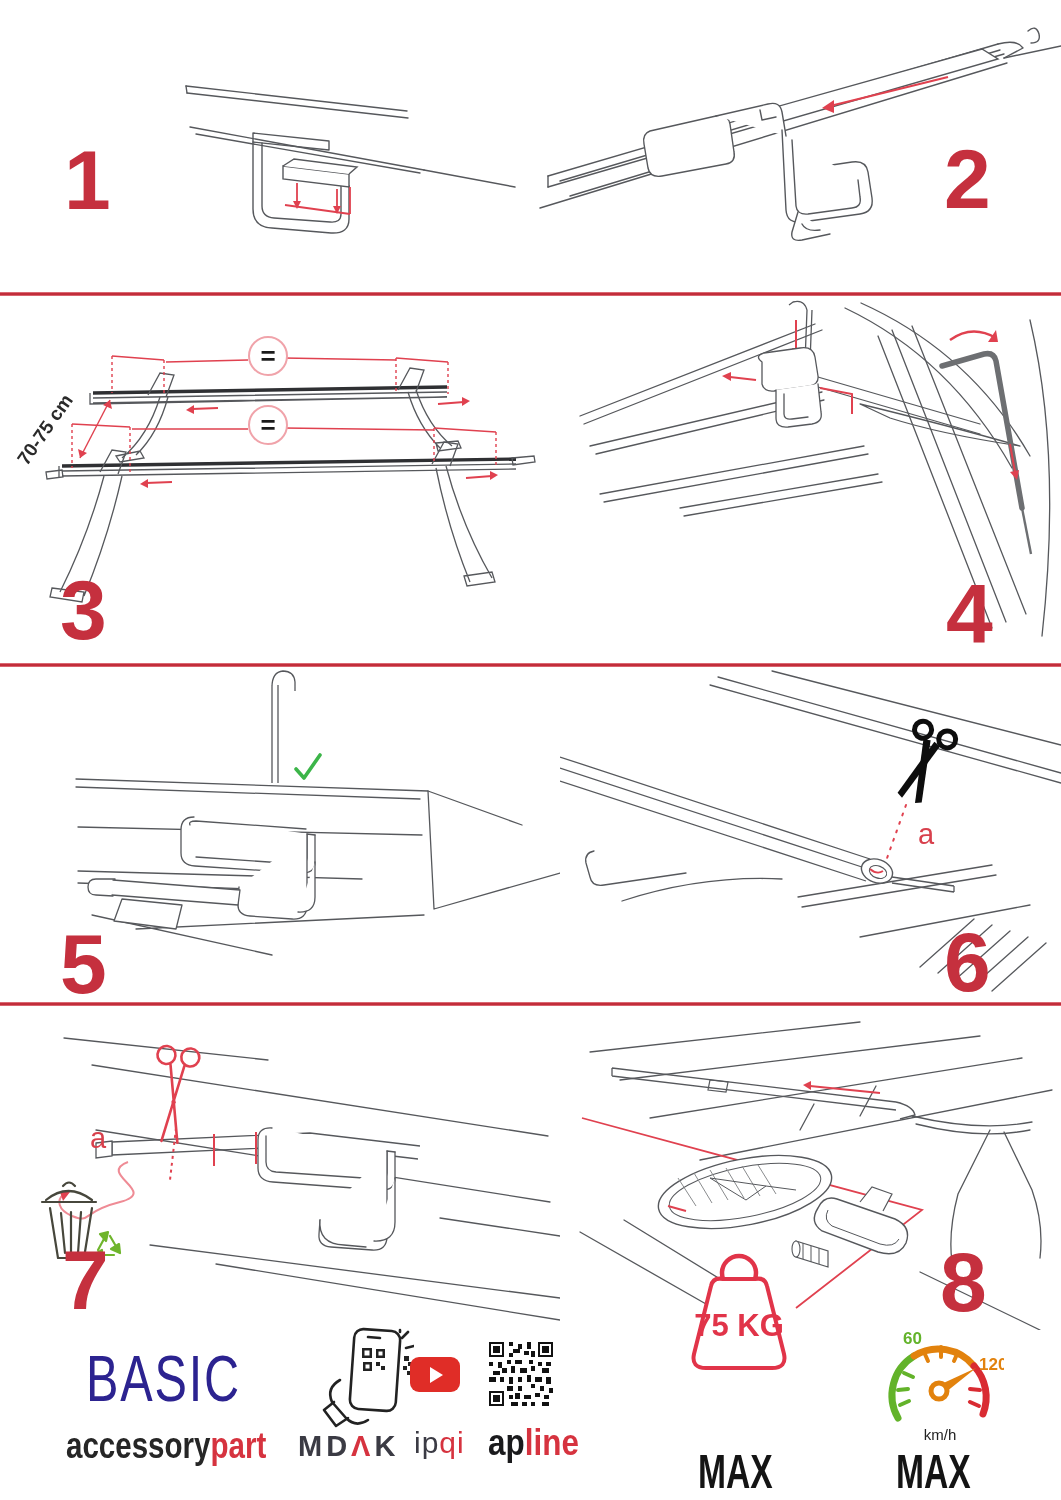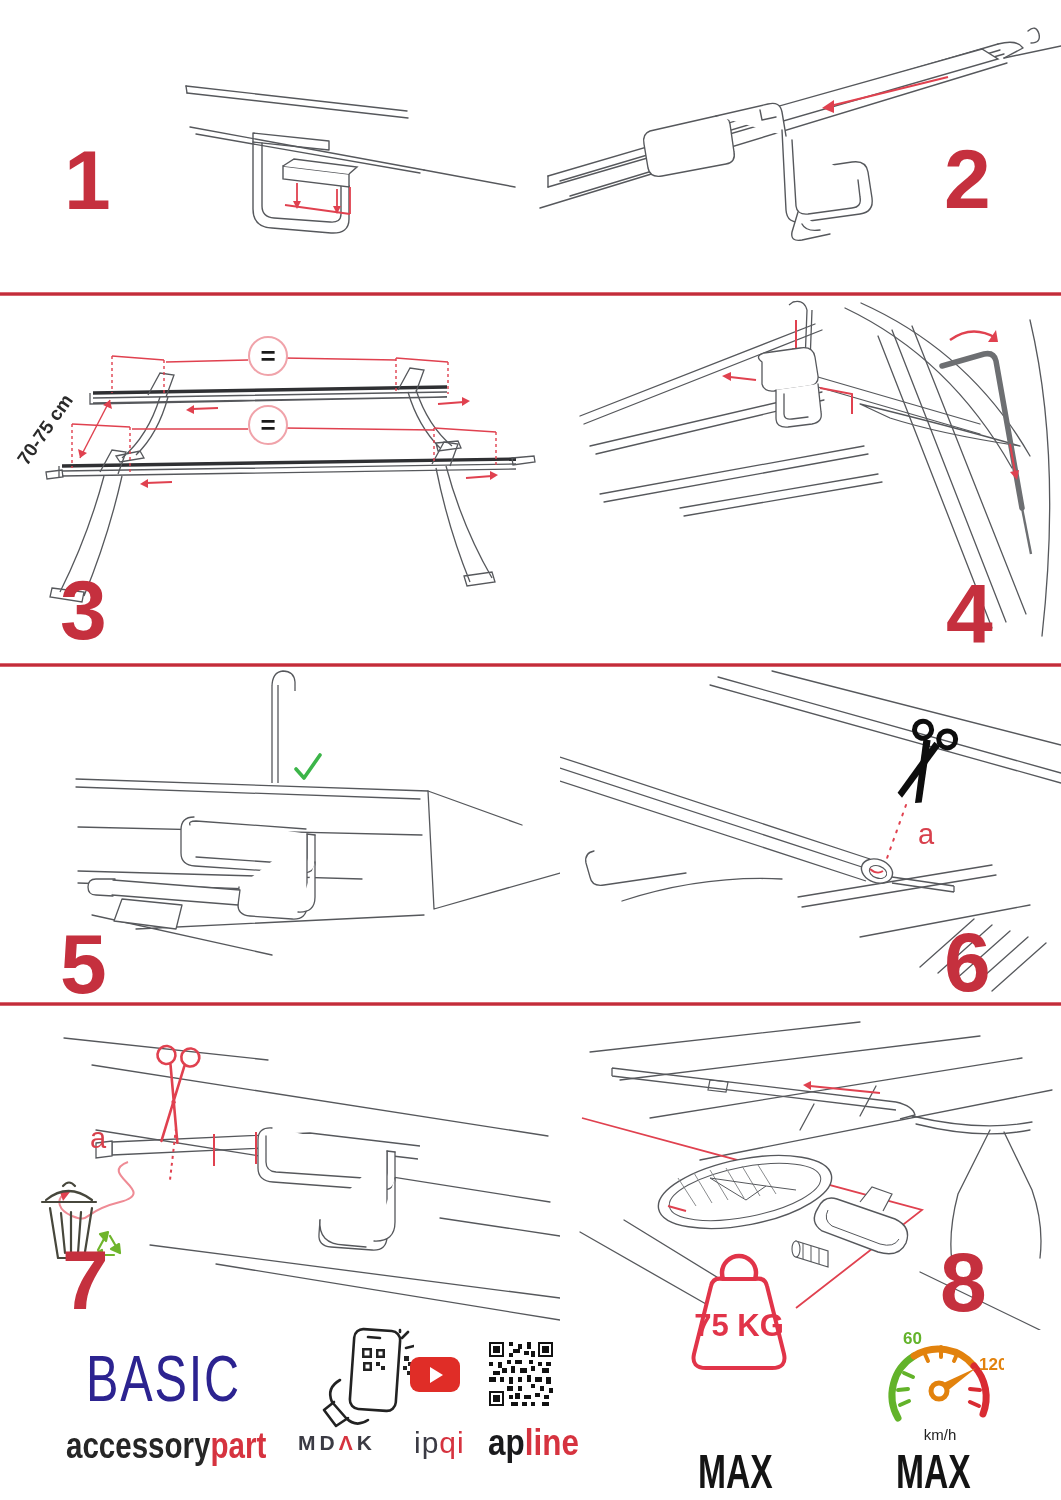--- a/index.html
+++ b/index.html
@@ -11,21 +11,21 @@
   .equal-badge{position:absolute;width:36px;height:36px;border:2px solid #f0a3aa;border-radius:50%;background:#fff;
     display:flex;align-items:center;justify-content:center;font-size:26px;font-weight:700;color:#1b1b1b;line-height:1;}
   .dim-label{position:absolute;font-size:19px;font-weight:700;color:#2a2a2a;transform:rotate(-55deg);transform-origin:left center;white-space:nowrap;}
   .part-label{position:absolute;color:#d8404c;font-size:29px;line-height:1;font-weight:400;}
   .logo-basic{position:absolute;color:#2c2390;font-size:54px;font-weight:400;letter-spacing:2px;line-height:1;
     transform:scale(0.9,1.2);transform-origin:left top;white-space:nowrap;}
   .logo-accessory{position:absolute;font-size:36px;font-weight:700;line-height:1;transform:scaleX(0.82);transform-origin:left top;white-space:nowrap;color:#262626;}
   .logo-accessory .red{color:#d6333f;}
   .brand-word{position:absolute;line-height:1;white-space:nowrap;color:#3b3b44;}
   .brand-word .red{color:#d6333f;}
-  .mdak{font-size:21px;font-weight:700;letter-spacing:4px;}
+  .mdak{font-size:29px;font-weight:700;letter-spacing:4px;}
   .ipqi{font-size:30px;font-weight:400;letter-spacing:1px;}
   .apline{font-size:37px;font-weight:700;transform:scaleX(0.85);transform-origin:left top;}
   .max-label{position:absolute;font-size:48px;font-weight:700;color:#141414;line-height:1;transform:scaleX(0.7);transform-origin:left top;}
   .yt-btn{position:absolute;width:50px;height:35px;background:#e02d27;border-radius:9px;display:flex;align-items:center;justify-content:center;}
   .yt-btn .tri{width:0;height:0;border-left:13px solid #ffffff;border-top:8px solid transparent;border-bottom:8px solid transparent;margin-left:3px;}
 </style>
 </head>
 <body>
 
 <div class="divider" style="top:292px"></div>

